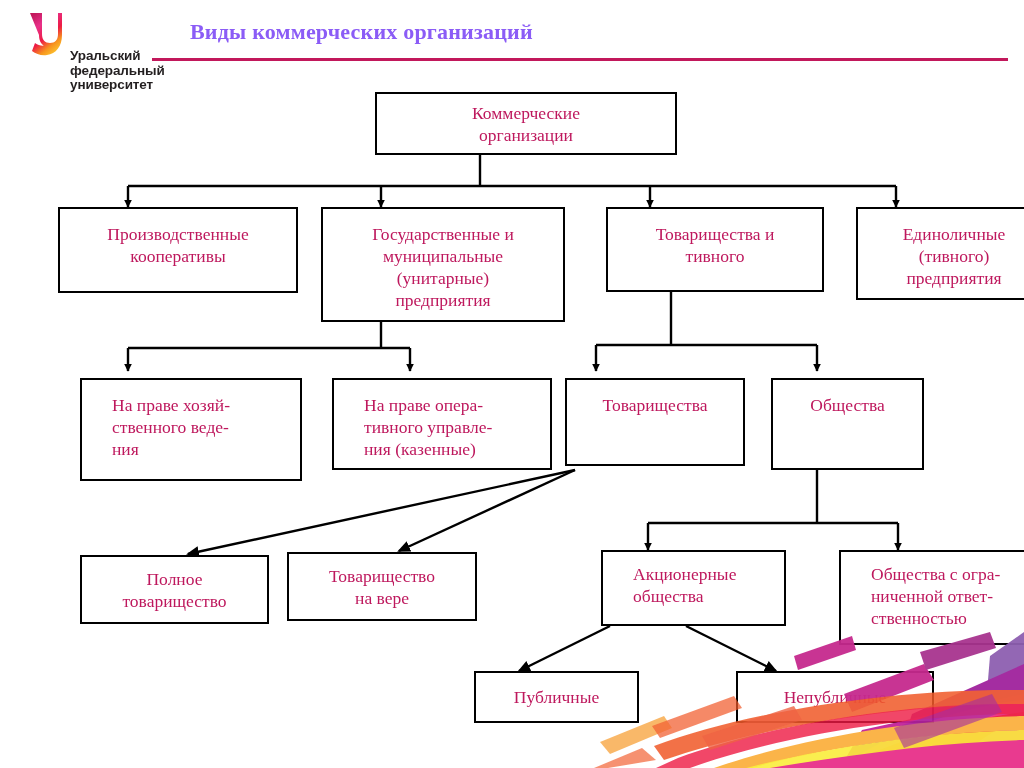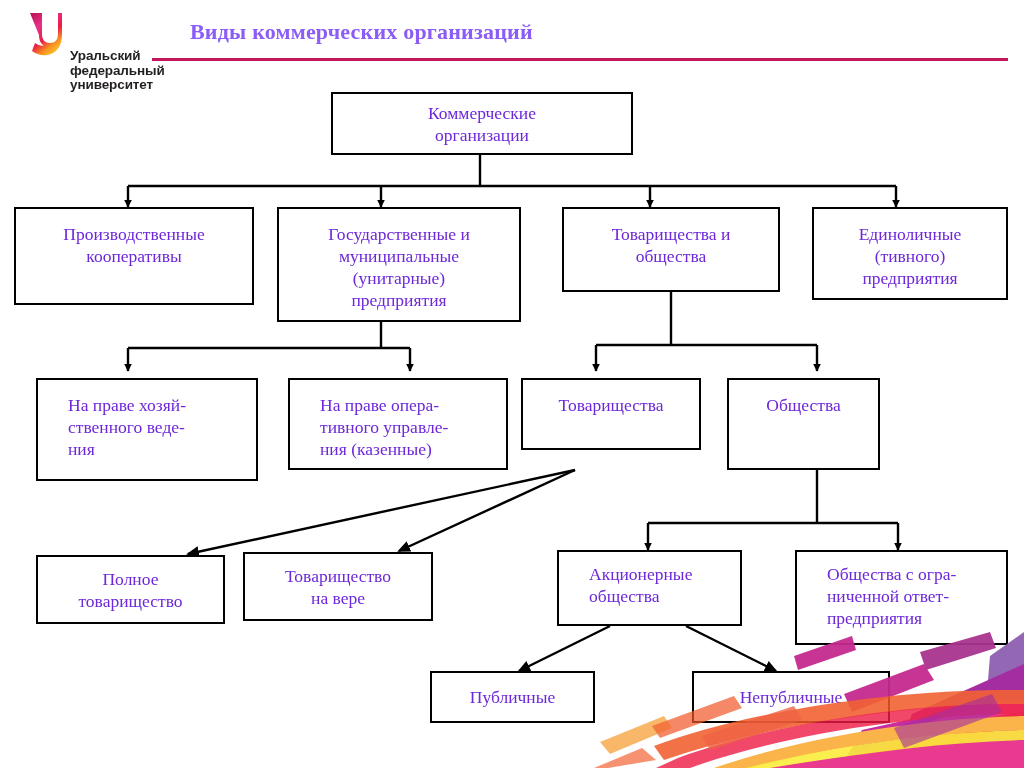--- a/index.html
+++ b/index.html
@@ -68,28 +68,29 @@
     width: 1024px; height: 768px;
     pointer-events: none;
   }
 
   
   .node {
     position: absolute;
     box-sizing: border-box;
     border: 2px solid #000000;
     background: #ffffff;
-    color: #6d28d9;
+    color: #be185d;
     font-family: "Liberation Serif", "DejaVu Serif", serif;
     font-size: 17.5px;
     line-height: 22px;
     display: flex;
     flex-direction: column;
     justify-content: flex-start;
     white-space: pre-line;
+    margin-left: 44px;
   }
   .node.center   { align-items: center; text-align: center; }
   .node.left     { align-items: flex-start; text-align: left; padding-left: 30px; }
   .node.midcentr { justify-content: center; }
 
   
   #corner-deco {
     position: absolute;
     right: 0; bottom: 0;
     width: 430px; height: 160px;
@@ -162,56 +163,56 @@
     <path d="M610,626 L519,671" marker-end="url(#ahd)"></path>
     <path d="M686,626 L776,671" marker-end="url(#ahd)"></path>
   </g>
 </svg>
 
 <div class="node center midcentr" style="left:331px; top:92px; width:302px; height:63px;">
   <span>Коммерческие
 организации</span>
 </div>
 
-<div class="node center" style="left:14px; top:207px; width:240px; height:98px; padding-top:14px;">
+<div class="node center" style="left:14px; top:207px; width:240px; height:86px; padding-top:14px;">
   <span>Производственные
 кооперативы</span>
 </div>
 
 <div class="node center" style="left:277px; top:207px; width:244px; height:115px; padding-top:14px;">
   <span>Государственные и
 муниципальные
 (унитарные)
 предприятия</span>
 </div>
 
 <div class="node center" style="left:562px; top:207px; width:218px; height:85px; padding-top:14px;">
   <span>Товарищества и
-общества</span>
+тивного</span>
 </div>
 
 <div class="node center" style="left:812px; top:207px; width:196px; height:93px; padding-top:14px;">
   <span>Единоличные
 (тивного)
 предприятия</span>
 </div>
 
 <div class="node left" style="left:36px; top:378px; width:222px; height:103px; padding-top:14px;">
   <span>На праве хозяй-
 ственного веде-
 ния</span>
 </div>
 
 <div class="node left" style="left:288px; top:378px; width:220px; height:92px; padding-top:14px;">
   <span>На праве опера-
 тивного управле-
 ния (казенные)</span>
 </div>
 
-<div class="node center" style="left:521px; top:378px; width:180px; height:72px; padding-top:14px;">
+<div class="node center" style="left:521px; top:378px; width:180px; height:88px; padding-top:14px;">
   <span>Товарищества</span>
 </div>
 
 <div class="node center" style="left:727px; top:378px; width:153px; height:92px; padding-top:14px;">
   <span>Общества</span>
 </div>
 
 <div class="node center" style="left:36px; top:555px; width:189px; height:69px; padding-top:11px;">
   <span>Полное
 товарищество</span>
@@ -223,21 +224,21 @@
 </div>
 
 <div class="node left" style="left:557px; top:550px; width:185px; height:76px; padding-top:11px;">
   <span>Акционерные
 общества</span>
 </div>
 
 <div class="node left" style="left:795px; top:550px; width:213px; height:95px; padding-top:11px;">
   <span>Общества с огра-
 ниченной ответ-
-предприятия</span>
+ственностью</span>
 </div>
 
 <div class="node center midcentr" style="left:430px; top:671px; width:165px; height:52px;">
   <span>Публичные</span>
 </div>
 
 <div class="node center midcentr" style="left:692px; top:671px; width:198px; height:52px;">
   <span>Непубличные</span>
 </div>
 

